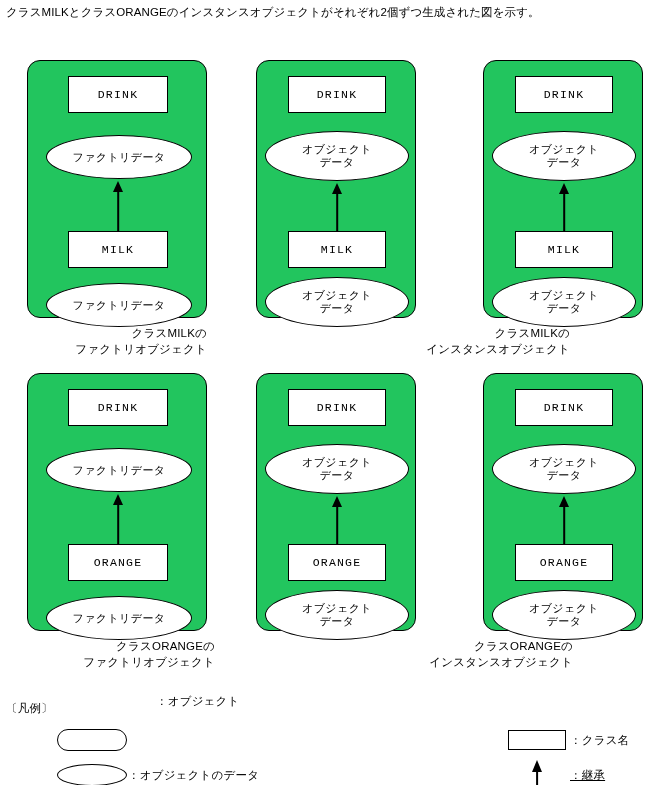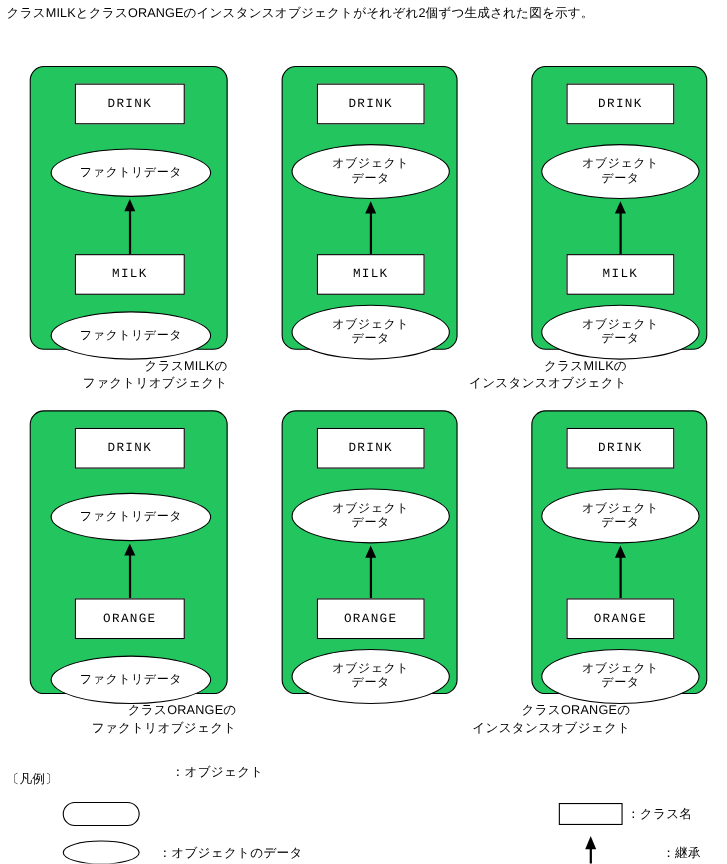--- a/index.html
+++ b/index.html
@@ -292,22 +292,22 @@
   <div>クラスORANGEの</div>
   <div>インスタンスオブジェクト</div>
 </div>
 
 <div class="legend-title" style="left:6px; top:701px;">〔凡例〕</div>
 
 <div class="shape-stadium" style="left:57px; top:729px; width:70px; height:22px;"></div>
 <div class="legend-label" style="left:128px; top:694px;margin-left:28px;">：オブジェクト</div>
 
 <div class="shape-ellipse" style="left:57px; top:764px; width:70px; height:22px;"></div>
-<div class="legend-label" style="left:128px; top:768px;margin-left:16px;">：オブジェクトのデータ</div>
+<div class="legend-label" style="left:128px; top:768px;">：オブジェクトのデータ</div>
 
 <div class="shape-rect" style="left:508px; top:730px; width:58px; height:20px;"></div>
 <div class="legend-label" style="left:570px; top:733px;">：クラス名</div>
 
 <div class="legend-arrow" style="left:527px; top:760px; width:20px; height:26px;">
   <div class="head"></div>
   <div class="shaft" style="height:20px;"></div>
 </div>
-<div class="legend-label" style="left:602px; top:768px;">：継承</div>
+<div class="legend-label" style="left:570px; top:768px;text-decoration:underline;">：継承</div>
 
 </body></html>

